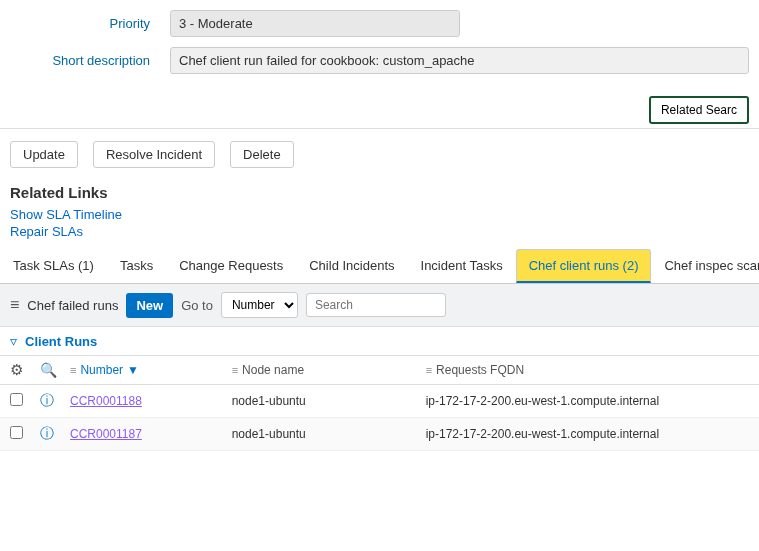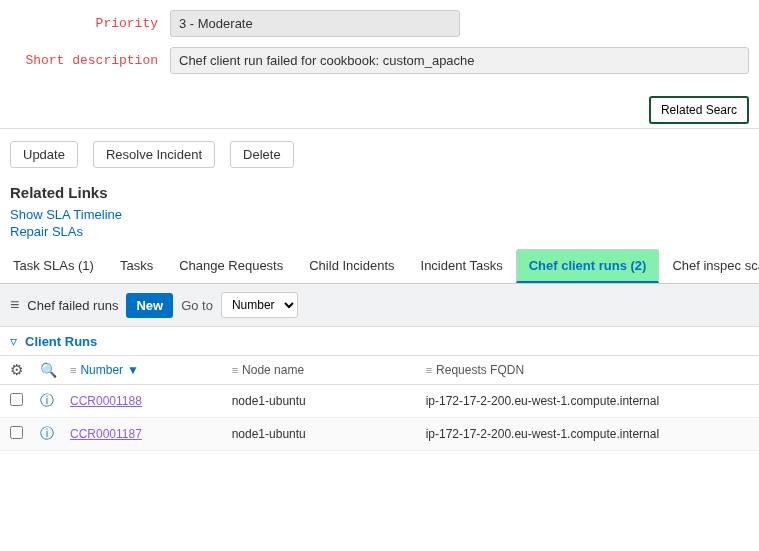--- a/index.html
+++ b/index.html
@@ -1,36 +1,36 @@
 <!DOCTYPE html>
 <html><head>
   <meta charset="utf-8">
   <style>
     * { box-sizing: border-box; margin: 0; padding: 0; }
     body { font-family: Arial, sans-serif; font-size: 13px; color: #333; background: #fff; width: 759px; overflow-x: hidden; }
 
     .form-section { padding: 10px 0 8px 0; }
     .form-row { display: flex; align-items: center; margin-bottom: 10px; padding: 0 10px; }
-    .form-label { text-align: right; width: 160px; min-width: 160px; padding-right: 12px; color: #ef4444; font-size: 13px; font-family: Liberation Mono, monospace; }
+    .form-label { text-align: right; width: 160px; min-width: 160px; padding-right: 20px; color: #0369a1; font-size: 13px; }
     .form-input { flex: 1; border: 1px solid #ccc; border-radius: 3px; padding: 5px 8px; font-size: 13px; color: #333; background: #f0f0f0; }
     .form-input.priority { max-width: 290px; background: #e8e8e8; }
 
     .related-search-bar { display: flex; justify-content: flex-end; padding: 4px 10px; border-bottom: 1px solid #ddd; }
     .related-search-btn { border: 2px solid #14532d; background: #fff; padding: 5px 10px; font-size: 12px; cursor: pointer; border-radius: 3px; }
 
     .action-bar { display: flex; gap: 15px; padding: 12px 10px; }
     .action-btn { border: 1px solid #ccc; background: #fff; padding: 5px 12px; font-size: 13px; cursor: pointer; border-radius: 3px; color: #333; }
 
     .related-links-section { padding: 4px 10px 8px 10px; }
     .related-links-title { font-size: 15px; font-weight: bold; color: #333; margin-bottom: 6px; }
     .related-link { color: #0066cc; text-decoration: none; display: block; font-size: 13px; margin-bottom: 2px; cursor: pointer; }
 
     .tabs-container { border-bottom: 1px solid #ccc; display: flex; overflow-x: auto; padding: 0 0px; }
     .tab { padding: 8px 12px; font-size: 13px; cursor: pointer; border: 1px solid transparent; border-bottom: none; white-space: nowrap; color: #333; background: #fff; }
-    .tab.active { border: 1px solid #ccc; border-bottom: 2px solid #0072c6; color: #0072c6; font-weight: bold; background: #86efac; border-radius: 3px 3px 0 0; }
+    .tab.active { border: 1px solid #ccc; border-bottom: 2px solid #0072c6; color: #0072c6; font-weight: normal; background: #fde047; border-radius: 3px 3px 0 0; }
 
     .panel-toolbar { display: flex; align-items: center; gap: 8px; padding: 8px 10px; background: #f0f2f4; border-bottom: 1px solid #ddd; }
     .hamburger-icon { cursor: pointer; color: #555; font-size: 16px; }
     .panel-title { font-size: 13px; color: #333; }
     .new-btn { background: #0072c6; color: #fff; border: none; padding: 5px 10px; font-size: 13px; cursor: pointer; border-radius: 3px; font-weight: bold; }
     .go-to-label { font-size: 13px; color: #555; }
     .goto-select { border: 1px solid #ccc; padding: 4px 6px; font-size: 12px; background: #fff; border-radius: 3px; cursor: pointer; }
     .search-input { border: 1px solid #ccc; padding: 4px 8px; font-size: 12px; border-radius: 3px; width: 140px; }
 
     .filter-row { display: flex; align-items: center; gap: 8px; padding: 6px 10px; border-bottom: 1px solid #ddd; }
@@ -100,20 +100,21 @@
   </div>
 
 <div class="panel-toolbar">
   <span class="hamburger-icon">≡</span>
   <span class="panel-title">Chef failed runs</span>
   <button class="new-btn">New</button>
   <span class="go-to-label">Go to</span>
   <select class="goto-select">
     <option>Number</option>
   </select>
+  <input class="search-input" type="text" placeholder="Search" style="">
 </div>
 
 <div class="filter-row">
   <span class="filter-icon">▿</span>
   <span class="filter-label">Client Runs</span>
 </div>
 
 <div class="table-header">
   <div class="th-checkbox">
     <span class="gear-settings">⚙</span>

